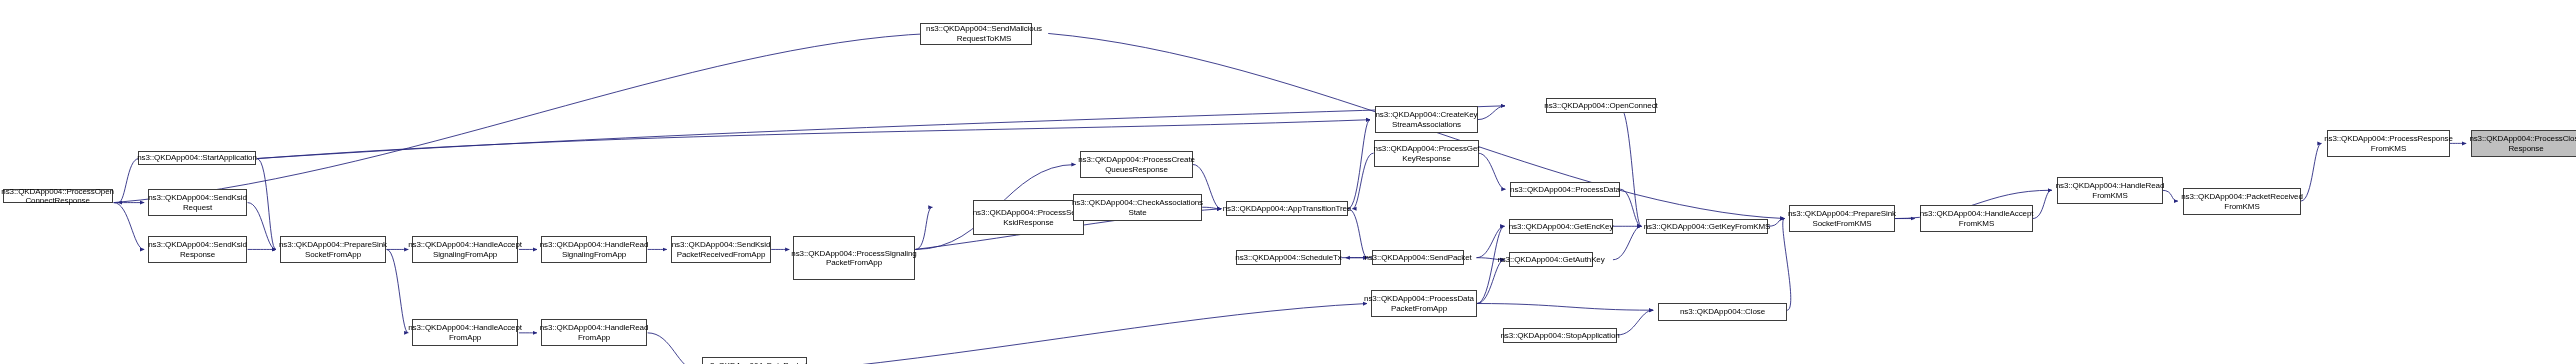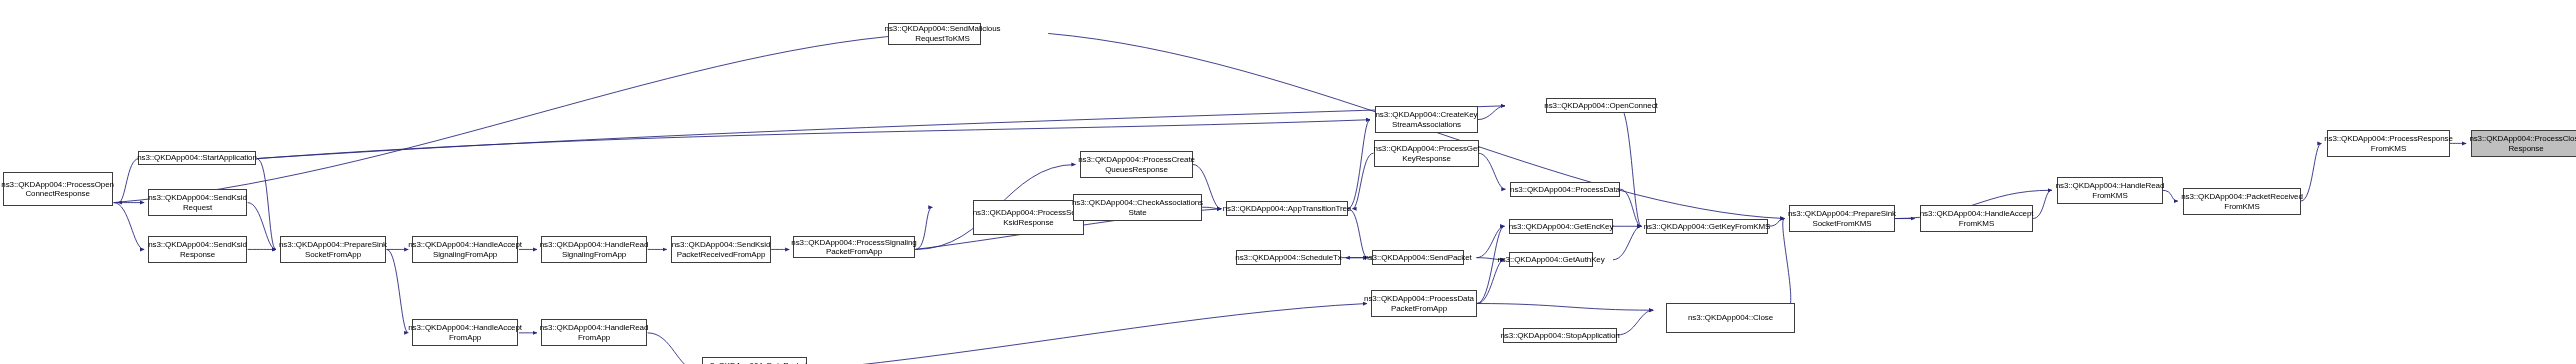--- a/index.html
+++ b/index.html
@@ -69,21 +69,21 @@
         <path d="M3946,424.5 C3970,424.5 3968,369.5 3983,369.5" marker-end="url(#ah)"></path>
         <path d="M4197,369.5 C4221,369.5 4213,390.5 4228,390.5" marker-end="url(#ah)"></path>
         <path d="M4467,390.5 C4491,390.5 4492,278.5 4507,278.5" marker-end="url(#ah)"></path>
         <path d="M4754,278.5 C4778,278.5 4773,278.5 4788,278.5" marker-end="url(#ah)"></path>
         <path d="M219,393.5 C777.9499999999999,345.963 1336.8999999999999,85.37299999999999 1807,65" marker-end="url(#ah)"></path>
         <path d="M497,308 C1348.55,252 2200.1,229.5 2921,205.5" marker-end="url(#ah)"></path>
         <path d="M497,308 C1256.85,252 2016.6999999999998,256.5 2659,232.5" marker-end="url(#ah)"></path>
       </g>
   </svg>
   <div id="node-layer">
-      <div class="node" style="left: 2.6px; top: 172px; width: 110px; height: 34px;">
+      <div class="node" style="left: 2.6px; top: 189px; width: 110px; height: 14px;">
         <span class="lbl">ns3::QKDApp004::ProcessOpen
 ConnectResponse</span>
       </div>
       <div class="node" style="left: 138px; top: 151px; width: 118px; height: 14.4px;">
         <span class="lbl">ns3::QKDApp004::StartApplication</span>
       </div>
       <div class="node" style="left: 148px; top: 189px; width: 99px; height: 27px;">
         <span class="lbl">ns3::QKDApp004::SendKsid
 Request</span>
       </div>
@@ -108,29 +108,29 @@
 SignalingFromApp</span>
       </div>
       <div class="node" style="left: 541px; top: 319px; width: 106px; height: 27px;">
         <span class="lbl">ns3::QKDApp004::HandleRead
 FromApp</span>
       </div>
       <div class="node" style="left: 671px; top: 236px; width: 100px; height: 27px;">
         <span class="lbl">ns3::QKDApp004::SendKsid
 PacketReceivedFromApp</span>
       </div>
-      <div class="node" style="left: 793px; top: 236px; width: 122px; height: 22px;">
+      <div class="node" style="left: 793px; top: 236px; width: 122px; height: 44px;">
         <span class="lbl">ns3::QKDApp004::ProcessSignaling
 PacketFromApp</span>
       </div>
       <div class="node" style="left: 702px; top: 357px; width: 105px; height: 27px;">
         <span class="lbl">ns3::QKDApp004::DataPacket
 ReceivedFromApp</span>
       </div>
-      <div class="node" style="left: 888px; top: 23px; width: 93px; height: 21.6px; padding-left: 16px;">
+      <div class="node" style="left: 920px; top: 23px; width: 112px; height: 21.6px; padding-left: 16px;">
         <span class="lbl">ns3::QKDApp004::SendMalicious
 RequestToKMS</span>
       </div>
       <div class="node" style="left: 1080px; top: 151px; width: 113px; height: 27px;">
         <span class="lbl">ns3::QKDApp004::ProcessCreate
 QueuesResponse</span>
       </div>
       <div class="node" style="left: 937px; top: 200px; width: 111px; height: 35px; margin-left: 36px;">
         <span class="lbl">ns3::QKDApp004::ProcessSend
 KsidResponse</span>
@@ -168,21 +168,21 @@
       <div class="node" style="left: 1509px; top: 252px; width: 84px; height: 15px;">
         <span class="lbl">ns3::QKDApp004::GetAuthKey</span>
       </div>
       <div class="node" style="left: 1371px; top: 290px; width: 106px; height: 27px; justify-content: flex-end;">
         <span class="lbl">ns3::QKDApp004::ProcessData
 PacketFromApp</span>
       </div>
       <div class="node" style="left: 1646px; top: 219px; width: 122px; height: 15px;">
         <span class="lbl">ns3::QKDApp004::GetKeyFromKMS</span>
       </div>
-      <div class="node" style="left: 1658px; top: 303px; width: 129px; height: 30px; margin-left: 8px;">
+      <div class="node" style="left: 1658px; top: 303px; width: 129px; height: 18px;">
         <span class="lbl">ns3::QKDApp004::Close</span>
       </div>
       <div class="node" style="left: 1503px; top: 328px; width: 114px; height: 15px;">
         <span class="lbl">ns3::QKDApp004::StopApplication</span>
       </div>
       <div class="node" style="left: 1789px; top: 205px; width: 106px; height: 27px;">
         <span class="lbl">ns3::QKDApp004::PrepareSink
 SocketFromKMS</span>
       </div>
       <div class="node" style="left: 1920px; top: 205px; width: 113px; height: 27px;">

